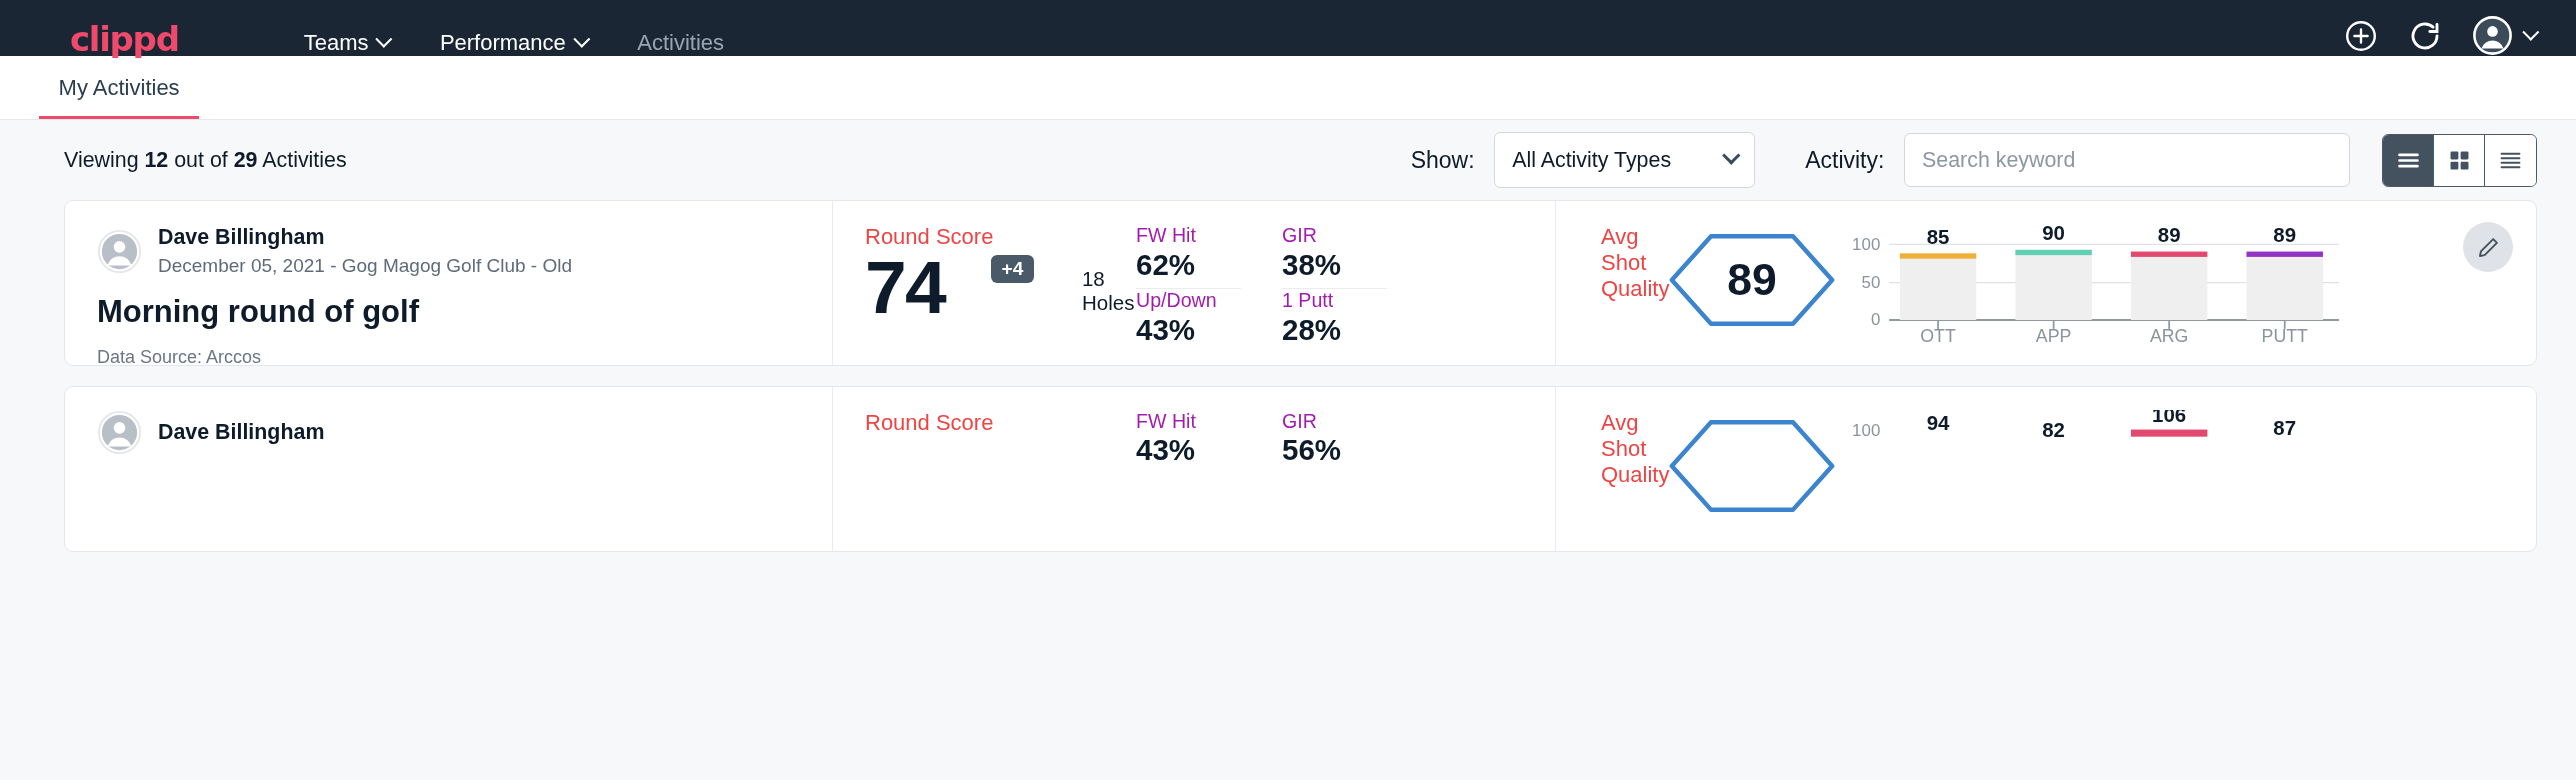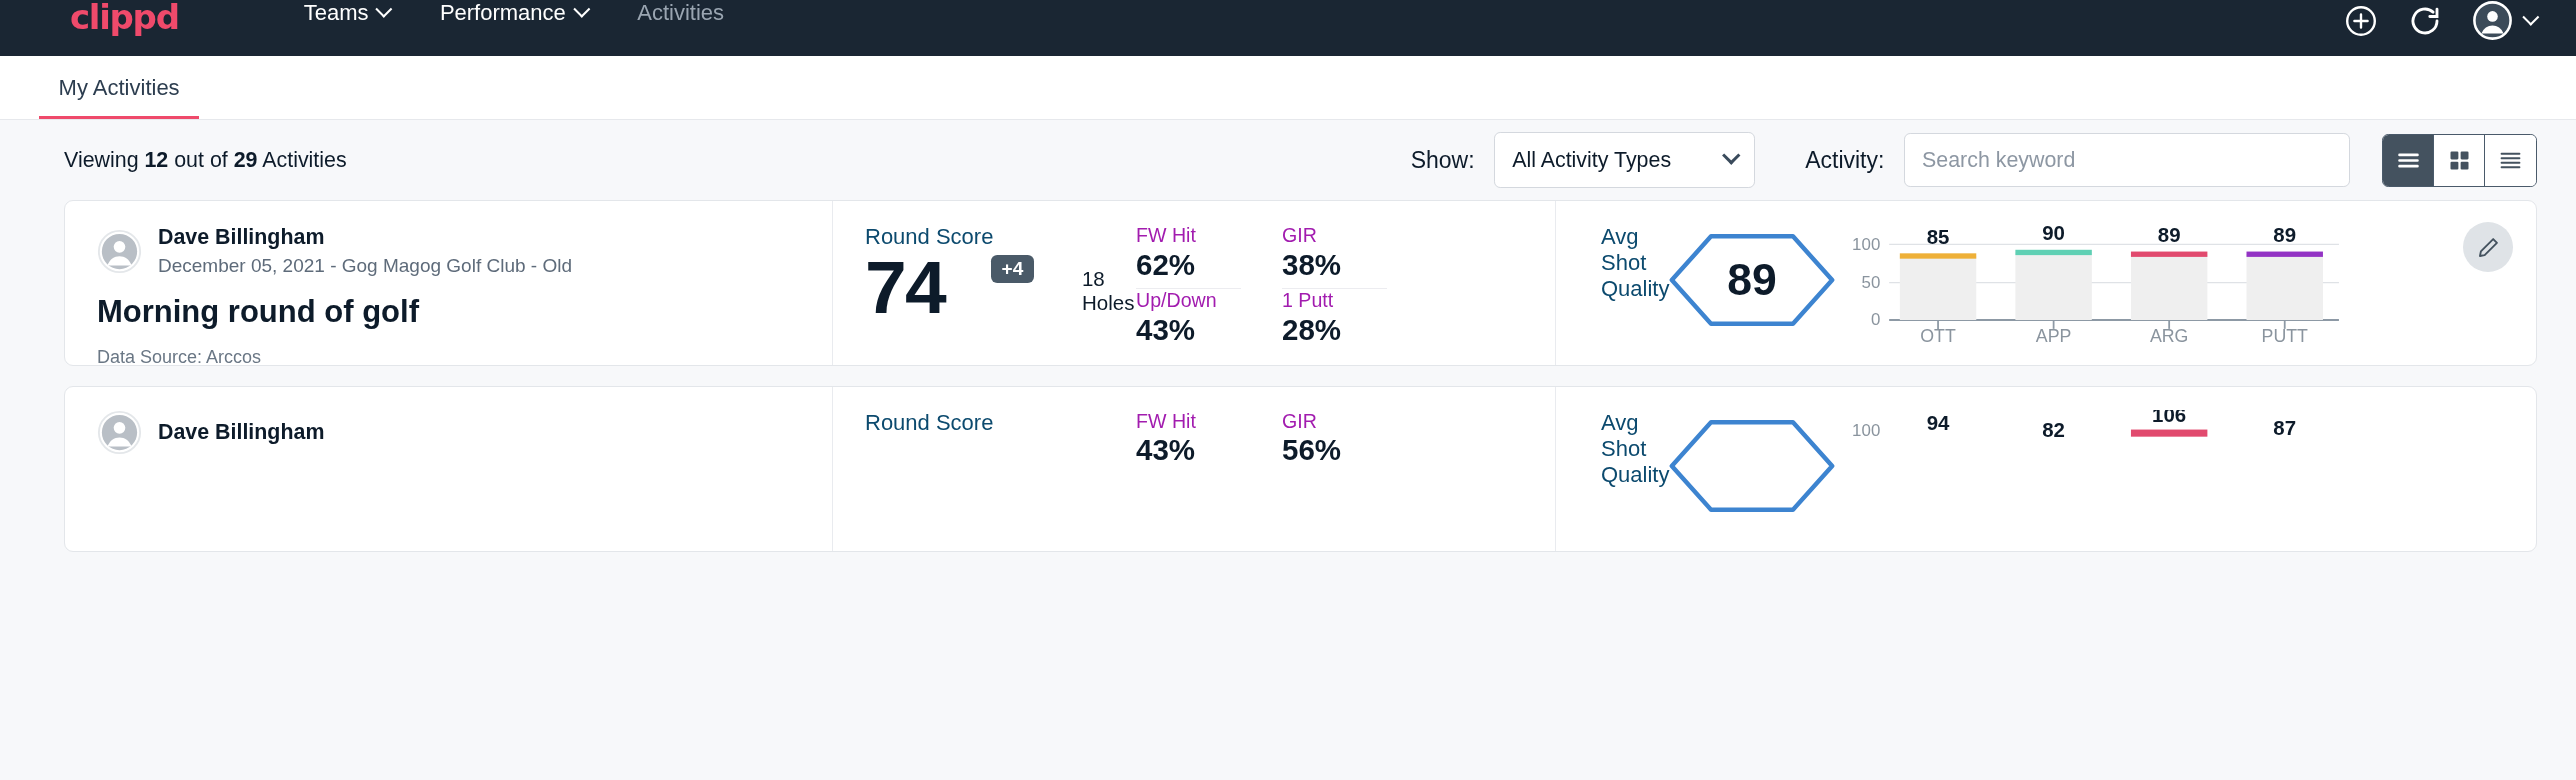--- a/index.html
+++ b/index.html
@@ -8,21 +8,21 @@
     background: #f7f8fa;
     font-family: "Liberation Sans", sans-serif;
     overflow: hidden;
   }
 
   
   .navbar {
     height: 56px;
     background: #1a2633;
     display: flex;
-    align-items: flex-start;
+    align-items: flex-end;
     padding: 0 39px 0 70px;
     position: relative;
   }
   .logo {
     font-size: 34px;
     font-weight: 700;
     color: #ef4a6b;
     letter-spacing: -1.3px;
     font-family: "DejaVu Sans", sans-serif;
     margin-right: 100px;
@@ -142,21 +142,21 @@
   .person-row { display: flex; align-items: center; gap: 16px; }
   .person-name { font-size: 21.4px; font-weight: 700; color: #0d1b2a; line-height: 1.25; }
   .person-sub { font-size: 19px; color: #5e6b7a; line-height: 1.35; margin-top: 1.8px; }
   .card-title { font-size: 31px; font-weight: 700; color: #0d1b2a; margin-top: 16px; }
   .card-src { font-size: 18px; color: #6a7785; margin-top: 17px; }
 
   .card-score {
     width: 303px;
     padding: 23px 0 0 32px;
   }
-  .sec-label { font-size: 22px; color: #0c4a6e; }
+  .sec-label { font-size: 22px; color: #ef4444; }
   .score-row { display: flex; align-items: flex-end; margin-top: 1.8px; gap: 39px; }
   .score-num {
     font-size: 75px; font-weight: 700; color: #0d1b2a; line-height: 0.95;
     letter-spacing: -1.8px;
   }
   .badge {
     background: #4a5a68; color: #fff;
     font-size: 19px; font-weight: 700;
     border-radius: 6.2px;
     padding: 2.7px 10.7px;

